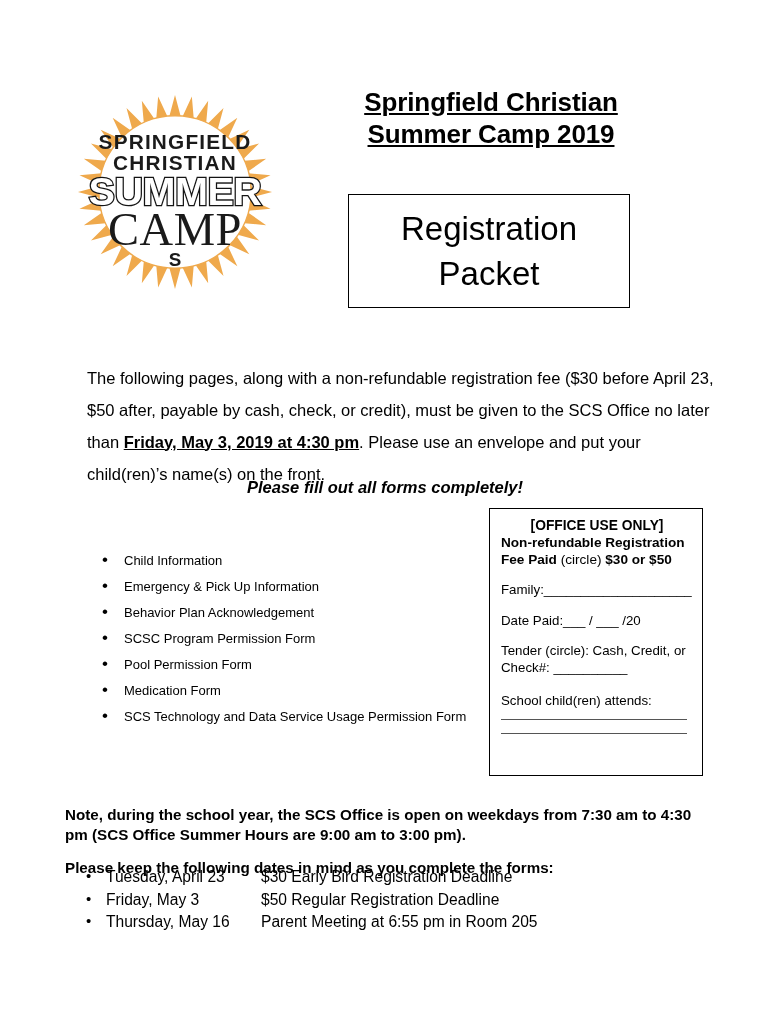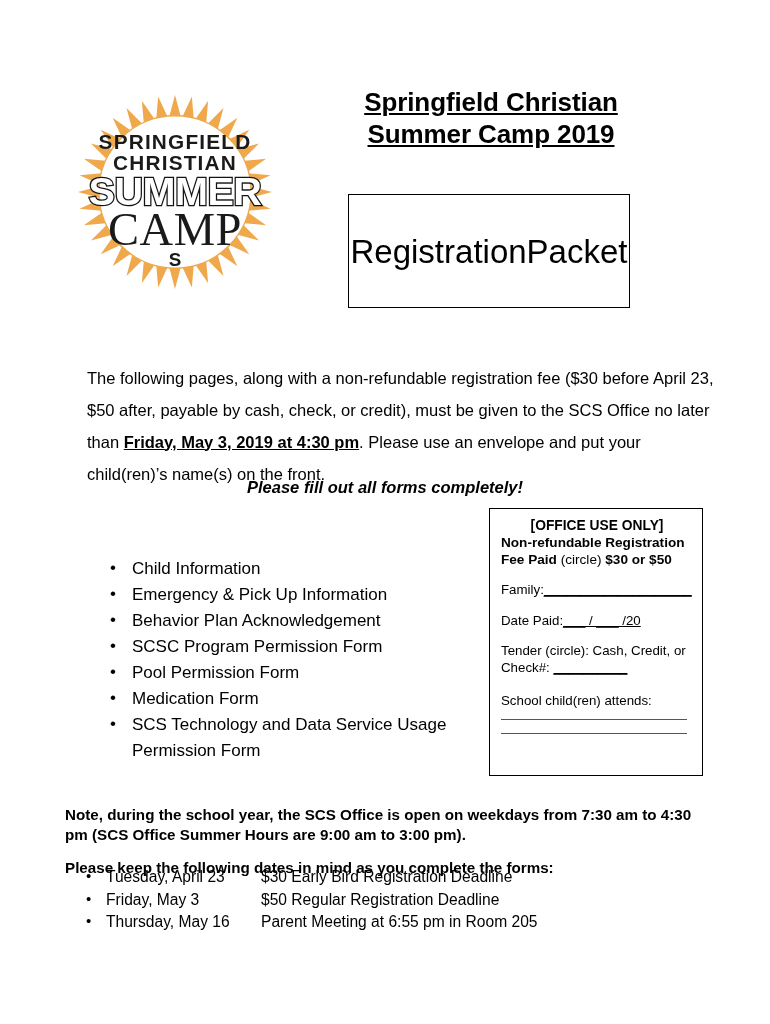--- a/index.html
+++ b/index.html
@@ -70,21 +70,21 @@
 
   #registration-box {
     position: absolute;
     left: 348px;
     top: 194px;
     width: 282px;
     height: 114px;
     border: 1.6px solid #000000;
     box-sizing: border-box;
     display: flex;
-    flex-direction: row;
+    flex-direction: column;
     align-items: center;
     justify-content: center;
   }
   #registration-box .rline {
     display: block;
     font-size: 33px;
     line-height: 45px;
     font-weight: normal;
     text-align: center;
   }
@@ -115,24 +115,24 @@
     font-weight: bold;
     font-style: italic;
   }
 
   
   #forms-list {
     position: absolute;
     left: 88px;
     top: 540px;
     width: 400px;
-    margin: 16px;
+    margin: 8px;
     padding: 0;
     list-style: none;
-    font-size: 17px;
+    font-size: 13px;
     line-height: 25.5px;
   }
   #forms-list li {
     position: relative;
     padding-left: 28px;
     margin: 0 0 0.5px 0;
   }
   #forms-list li::before {
     content: "\2022";
     position: absolute;
@@ -162,21 +162,21 @@
   }
   #office-fee {
     font-weight: bold;
     font-size: 13.6px;
     line-height: 17px;
   }
   #office-fee .reg { font-weight: normal; }
 
   .office-row { margin-top: 14px; }
   .office-row.tight { margin-top: 17px; }
-  .blank { text-decoration: underline; letter-spacing: 0px; }
+  .blank { letter-spacing: 0px; }
   .rule {
     border-bottom: 1.1px solid #555555;
     height: 0;
     margin-top: 9px;
     width: 186px;
   }
   .rule.second { margin-top: 13px; }
 
   
   #office-hours-note {

